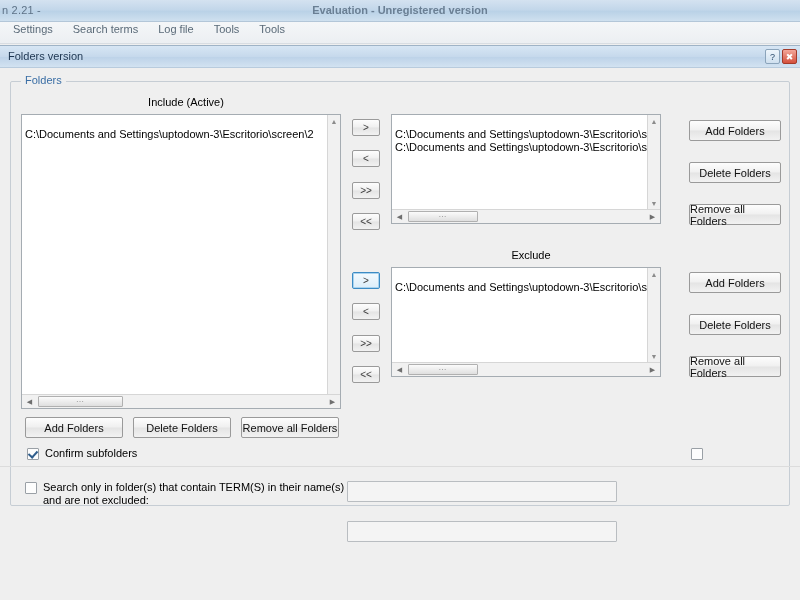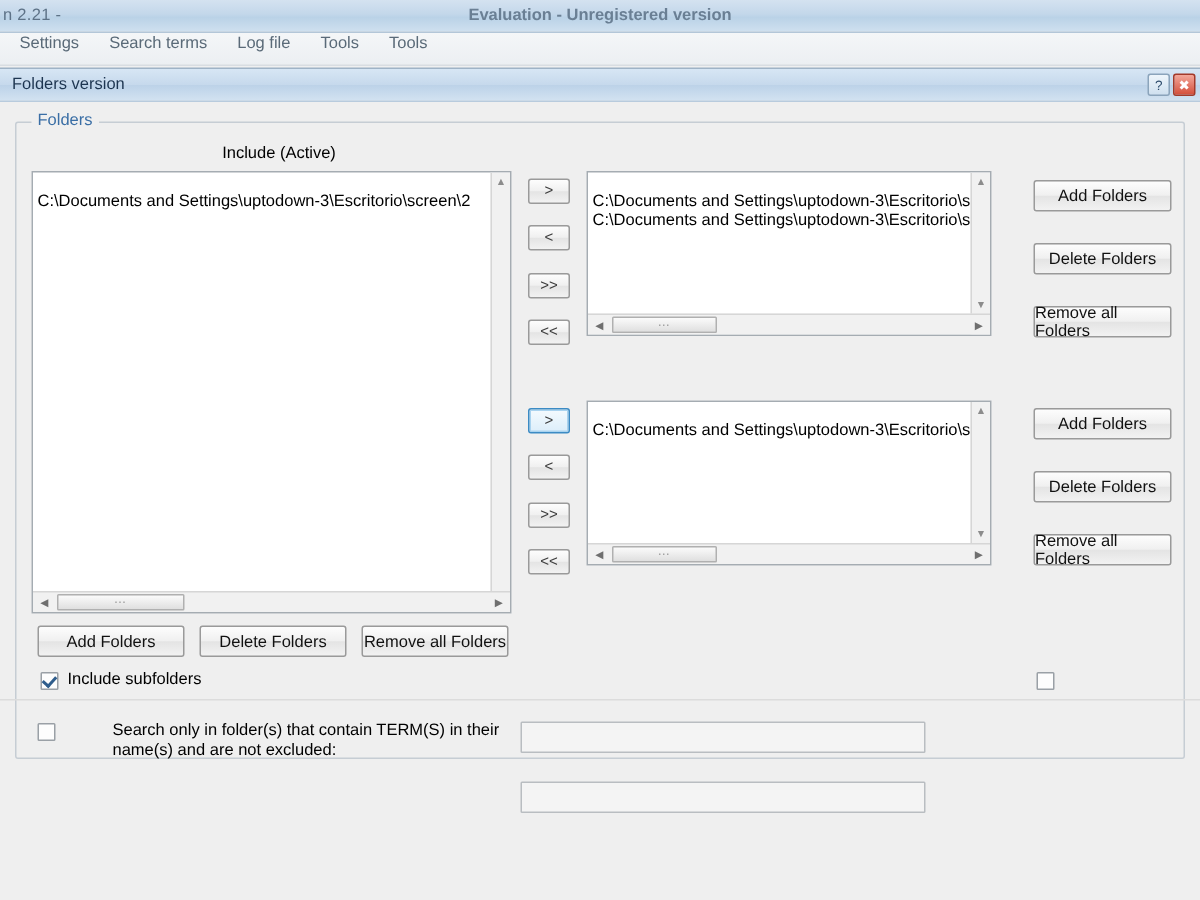--- a/index.html
+++ b/index.html
@@ -227,20 +227,21 @@
         <div class="harrow left">◀</div>
         <div class="hthumb" style="left:16px; width:70px;">⋯</div>
         <div class="harrow right">▶</div>
       </div>
     </div>
 
     <div class="btn act-btn" style="left:678px; top:38px;">Add Folders</div>
     <div class="btn act-btn" style="left:678px; top:80px;">Delete Folders</div>
     <div class="btn act-btn" style="left:678px; top:122px;">Remove all Folders</div>
 
+    <div class="col-title" style="left:380px; top:167px; width:280px;">Exclude</div>
 
     <div class="listbox" style="left:380px; top:185px; width:270px; height:110px;">
       <div class="lb-items">
         <div class="lb-item">C:\Documents and Settings\uptodown-3\Escritorio\screen</div>
       </div>
       <div class="vscroll">
         <div class="arrow up">▲</div>
         <div class="arrow down" style="bottom:14px;">▼</div>
       </div>
       <div class="hscroll">
@@ -258,31 +259,31 @@
     <div class="btn act-btn" style="left:678px; top:190px;">Add Folders</div>
     <div class="btn act-btn" style="left:678px; top:232px;">Delete Folders</div>
     <div class="btn act-btn" style="left:678px; top:274px;">Remove all Folders</div>
 
     <div class="btn low-btn" style="left:14px; top:335px;">Add Folders</div>
     <div class="btn low-btn" style="left:122px; top:335px;">Delete Folders</div>
     <div class="btn low-btn" style="left:230px; top:335px;">Remove all Folders</div>
 
     <div class="cbrow" style="left:16px; top:365px;">
       <span class="cbox checked"></span>
-      <span class="cblabel">Include subfolders</span>
+      <span class="cblabel">Confirm subfolders</span>
     </div>
 
     <div class="cbrow" style="left:680px; top:365px;">
       <span class="cbox"></span>
     </div>
   </div>
 
   <div class="divider" style="top:420px;"></div>
 
-  <div class="cbrow" style="left:25px; top:435px; width:320px; align-items:flex-start;gap:32px;">
+  <div class="cbrow" style="left:25px; top:435px; width:320px; align-items:flex-start;">
     <span class="cbox"></span>
     <span class="cblabel" style="line-height:13px;">Search only in folder(s) that contain TERM(S) in their name(s) and are not excluded:</span>
   </div>
   <div class="field" style="left:347px; top:435px; width:270px;">
     <input type="text" placeholder="" style="">
   </div>
 
   <div class="field" style="left:347px; top:475px; width:270px;">
     <input type="text" placeholder="" style="">
   </div>

